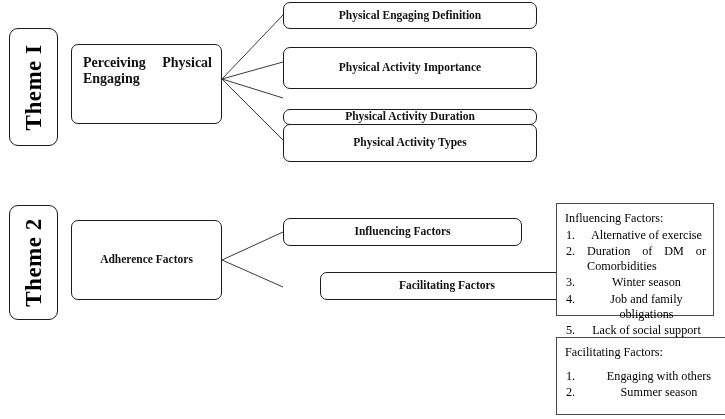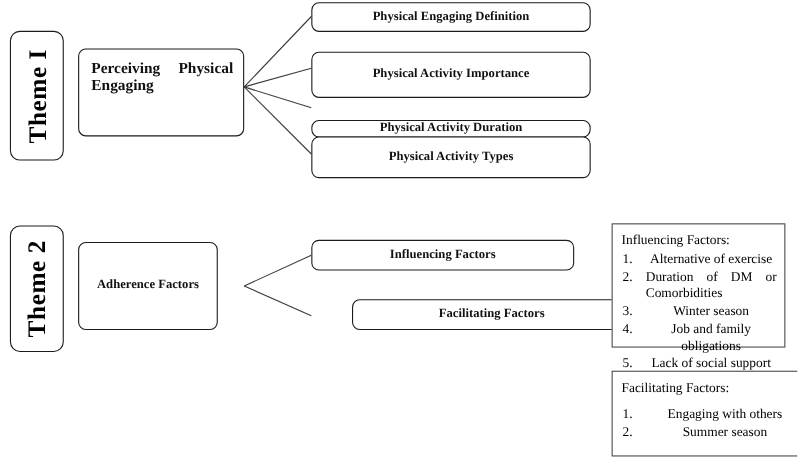--- a/index.html
+++ b/index.html
@@ -172,21 +172,21 @@
   </div>
 
   <div class="node" style="left:283px; top:124px; width:254px; height:38px;">
     <div class="leaf-label">Physical Activity Types</div>
   </div>
 
   <div class="theme-plate" style="left:9px; top:205px; width:49px; height:115px;">
     <span class="theme-label">Theme 2</span>
   </div>
 
-  <div class="node" style="left:71px; top:220px; width:127px; height:80px;">
+  <div class="node" style="left:71px; top:220px; width:151px; height:80px;">
     <div class="leaf-label">Adherence Factors</div>
   </div>
 
   <div class="node" style="left:283px; top:218px; width:239px; height:28px;">
     <div class="leaf-label">Influencing Factors</div>
   </div>
 
   <div class="node" style="left:283px; top:272px; width:254px; height:28px;margin-left:37px;">
     <div class="leaf-label">Facilitating Factors</div>
   </div>

